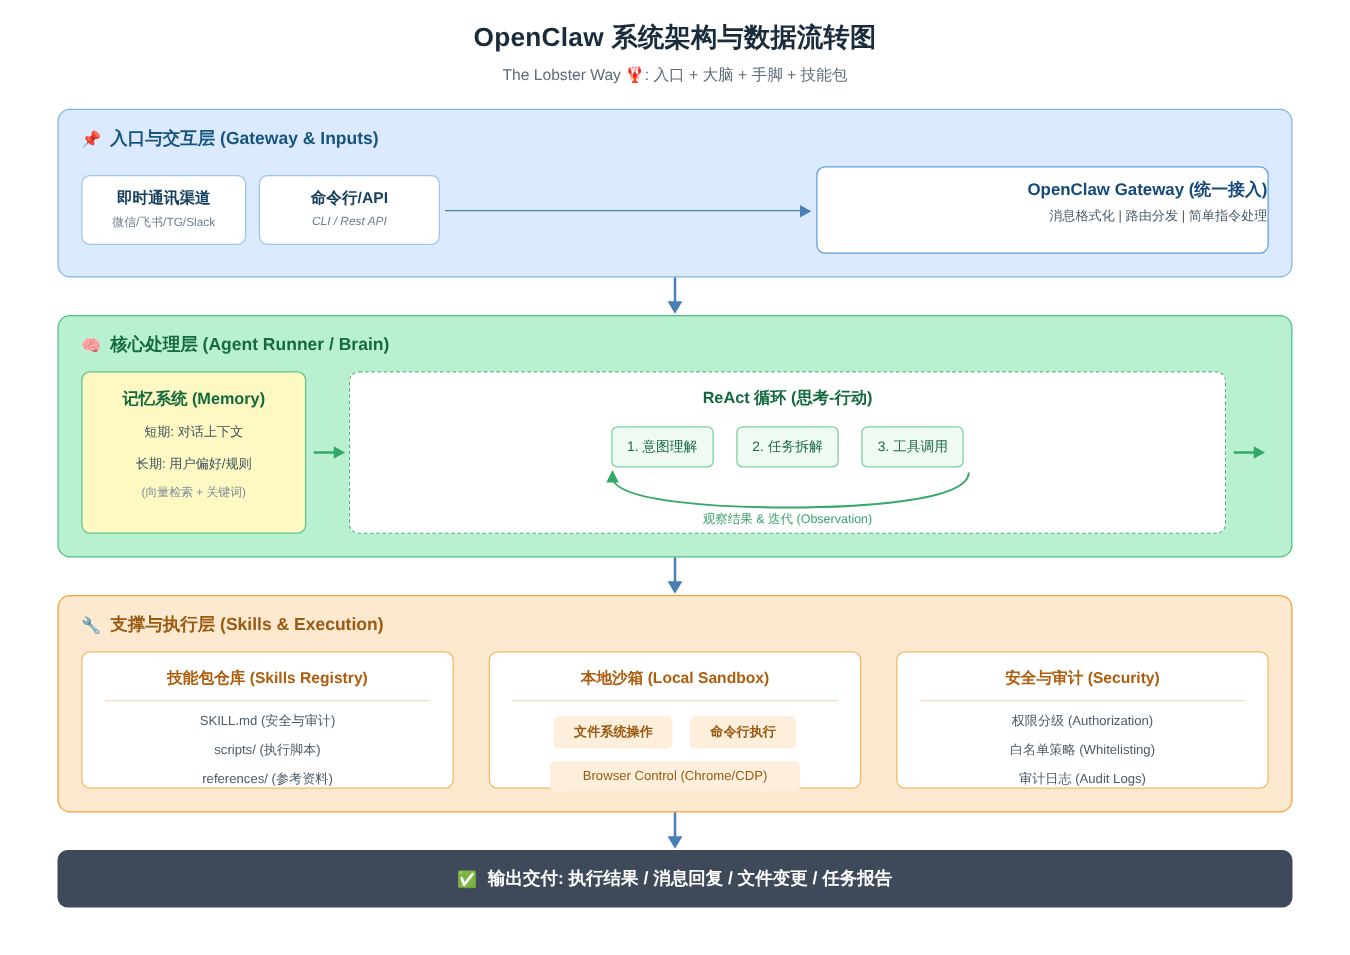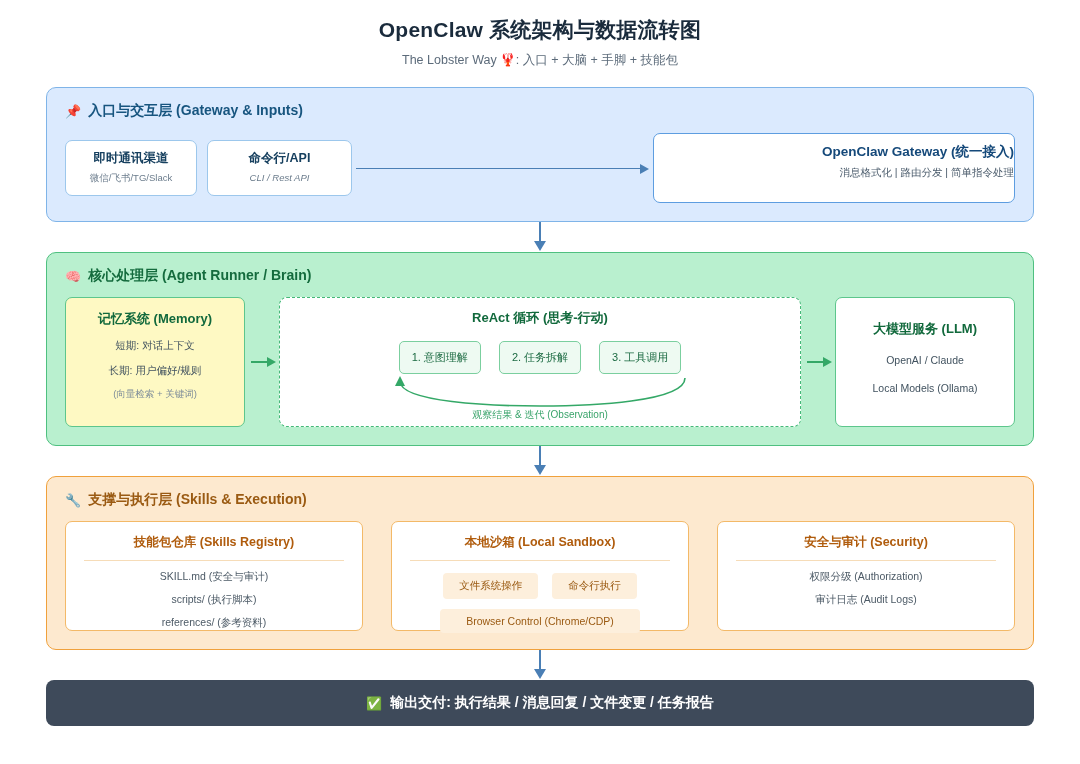--- a/index.html
+++ b/index.html
@@ -326,20 +326,21 @@
   .ocard .ln {
     font-size: 10.5px;
     color: #4c5a66;
     margin-top: 9px;
   }
   .chip-row {
     display: flex;
     justify-content: center;
     gap: 14px;
     margin-top: 12px;
+    font-weight: bold;
   }
   .chip {
     background: #fdefdc;
     border-radius: 4px;
     font-size: 10.5px;
     color: #9a5a12;
     padding: 6px 16px;
   }
   .chip.wide {
     margin: 10px auto 0 auto;
@@ -435,25 +436,20 @@
           <polygon points="10,0 5,10 15,10" fill="#34a867"></polygon>
         </svg>
         <div class="obs-label">观察结果 &amp; 迭代 (Observation)</div>
       </div>
 
       <div class="mini-arrow">
         <div class="line"></div>
         <div class="head"></div>
       </div>
 
-      <div class="llm-box">
-        <div class="ttl">大模型服务 (LLM)</div>
-        <div class="ln">OpenAI / Claude</div>
-        <div class="ln">Local Models (Ollama)</div>
-      </div>
     </div>
   </div>
 
   <div class="v-arrow">
     <div class="line"></div>
     <div class="head"></div>
   </div>
 
   <div class="layer layer3">
     <div class="layer-title">
@@ -474,20 +470,21 @@
         <div class="chip-row">
           <div class="chip">文件系统操作</div>
           <div class="chip">命令行执行</div>
         </div>
         <div class="chip wide">Browser Control (Chrome/CDP)</div>
       </div>
 
       <div class="ocard">
         <div class="ttl">安全与审计 (Security)</div>
         <div class="ln">权限分级 (Authorization)</div>
+        <div class="ln">白名单策略 (Whitelisting)</div>
         <div class="ln">审计日志 (Audit Logs)</div>
       </div>
     </div>
   </div>
 
   <div class="v-arrow">
     <div class="line"></div>
     <div class="head"></div>
   </div>
 

